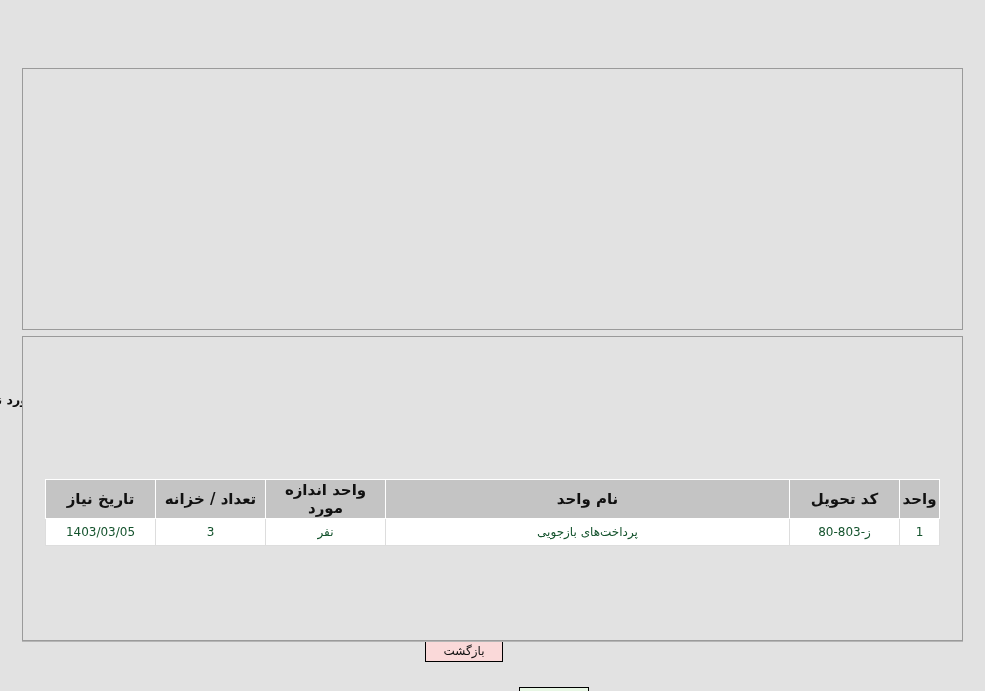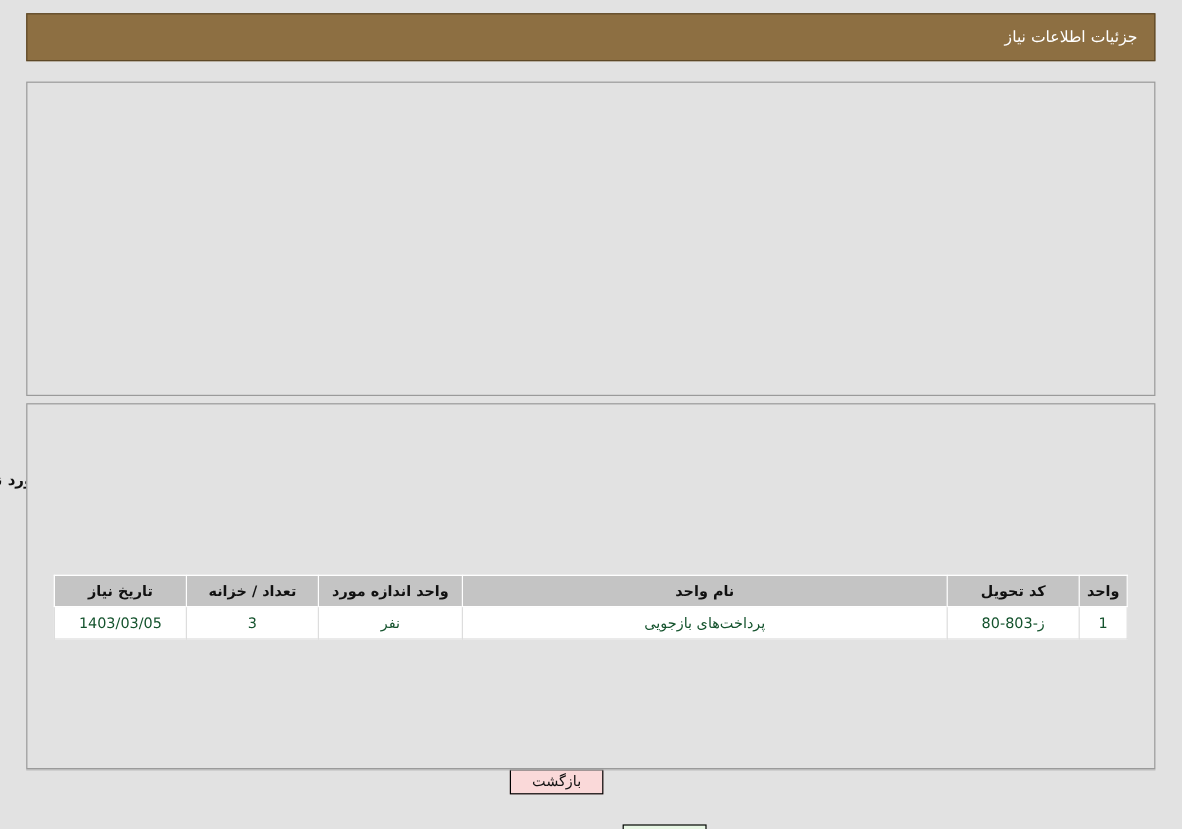--- a/index.html
+++ b/index.html
@@ -147,21 +147,21 @@
     left: 45px; top: 479px; width: 895px;
     border-collapse: collapse;
     font-size: 12px;
     background: #ffffff;
     z-index: 2;
   }
   .tbl th {
     background: #c4c4c4;
     border: 1px solid #ffffff;
     font-weight: bold;
-    font-size: 12px;
+    font-size: 15px;
     height: 26px;
     color: #111;
   }
   .tbl td {
     background: #ffffff;
     border: 1px solid #dddddd;
     height: 27px;
     text-align: center;
     font-size: 12px;
     color: #14532d;
@@ -191,23 +191,20 @@
 </head>
 <body>
 
 <div id="root">
 
   <div class="watermark">
     <div class="wm-shield"></div>
     <div class="wm-text">AriaTender.net</div>
   </div>
 
-  <div class="header-bar">
-    <span>جزئیات اطلاعات نیاز</span>
-  </div>
 
   <div class="panel" id="panel-top"></div>
 
   <div class="lbl" style="right:872px; top:86px; width:90px;">شماره نیاز:</div>
   <div class="txtbox" style="right:605px; top:82px; width:180px;">1103003707000017</div>
 
   <div class="lbl" style="right:415px; top:86px; width:170px;">تاریخ و ساعت اعلان عمومی:</div>
   <div class="txtbox" style="right:700px; top:82px; left:105px; width:180px;">1403/02/31 - 11:53</div>
 
   <div class="lbl" style="right:858px; top:113px; width:105px;">نام دستگاه خریدار:</div>

